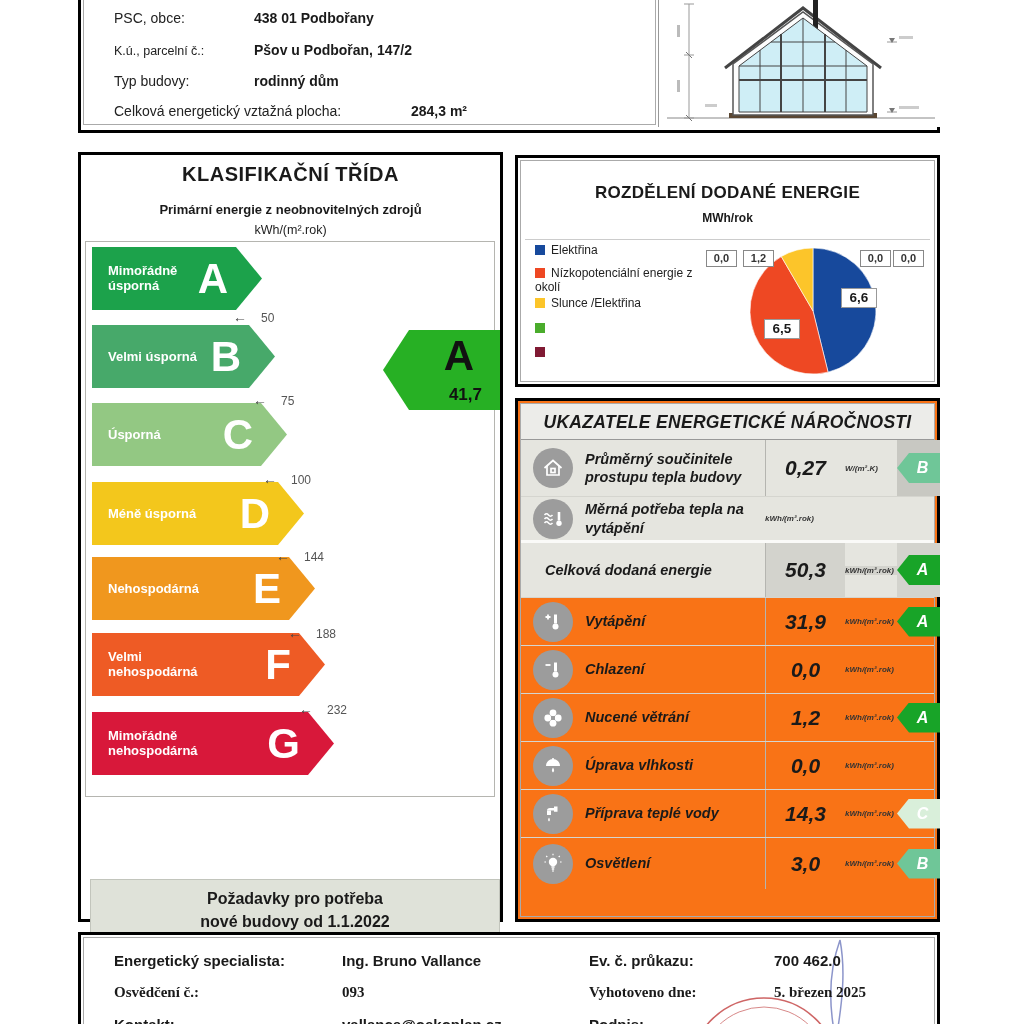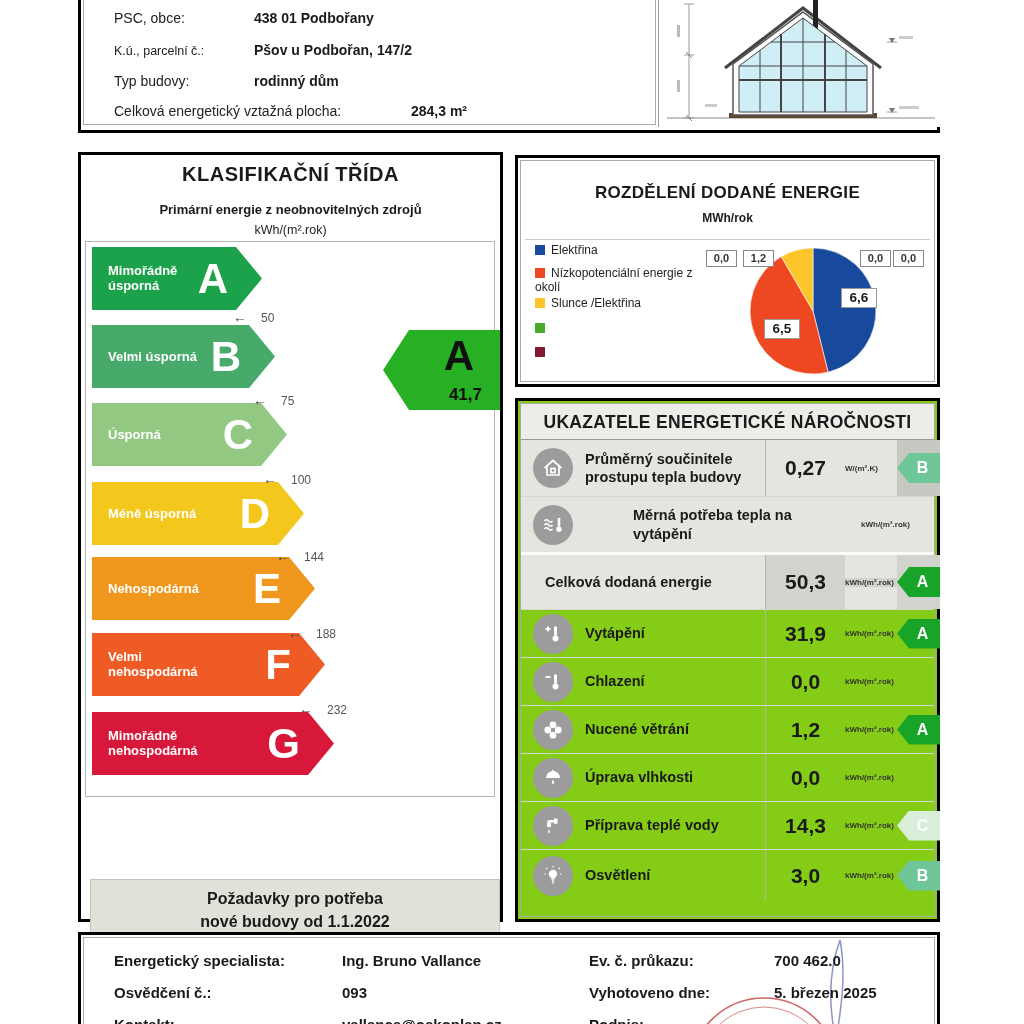--- a/index.html
+++ b/index.html
@@ -65,55 +65,55 @@
   #pie-svg { position:absolute; left:226px; top:84px; }
   .val-box { position:absolute; top:89px; width:31px; height:17px; border:1px solid #888; background:#fff;
     font-size:11px; font-weight:600; text-align:center; line-height:15px; color:#333; }
   .vb1 { left:185px; } .vb2 { left:222px; } .vb3 { left:339px; } .vb4 { left:372px; }
   .slice-label { position:absolute; width:36px; height:20px; border:1px solid #999; background:#fff;
     font-size:13.5px; font-weight:600; text-align:center; line-height:18px; }
   .sl-blue { left:320px; top:127px; } .sl-orange { left:243px; top:158px; }
 
   
   #table-panel { position:absolute; left:515px; top:398px; width:425px; height:524px;
-    border:3px solid #000; background:#84cc16; }
+    border:3px solid #000; background:#f97316;font-style:italic; }
   #table-inner { position:absolute; inset:2px; border:1px solid #aaa; }
   #table-header { height:36px; background:#ecece9; border-bottom:1px solid #999;
     text-align:center; font-size:17.5px; font-weight:bold; line-height:36px; letter-spacing:0.3px; }
   .t-row { display:flex; align-items:center; border-top:1px solid #d5d5cf; }
   .t-row.first { border-top:none; }
   .t-row.gray { background:#e5e5df; }
   .t-row .icon-cell { width:64px; flex:none; display:flex; justify-content:center; }
   .icon-circle { width:40px; height:40px; border-radius:50%; background:#9c9c9c;
     display:flex; align-items:center; justify-content:center; }
   .t-row .label-cell { width:180px; flex:none; font-size:14.5px; font-weight:bold; line-height:1.25; padding-right:4px; }
   .t-row .label-pad { padding-left:24px; width:244px; }
   .t-row .value-cell { width:80px; flex:none; text-align:center; font-size:21px; font-weight:bold;
     border-left:1px solid #b5b5b0; align-self:stretch; display:flex; align-items:center; justify-content:center; }
   .t-row .unit-cell { width:52px; flex:none; font-size:8px; font-weight:bold; color:#333; }
   .t-row .badge-cell { width:43px; flex:none; align-self:stretch; display:flex; align-items:center; }
   .badge { width:43px; height:30px; color:#fff; font-size:16px; font-weight:bold;
     clip-path:polygon(12px 0,100% 0,100% 100%,12px 100%,0 50%);
     text-align:center; line-height:30px; padding-left:8px; }
-  .r1 { height:56px; } .r2 { height:56px;gap:48px; } .r3 { height:57px; }
+  .r1 { height:56px; } .r2 { height:44px; } .r3 { height:57px; }
   .r4,.r5,.r6,.r7,.r8 { height:48px; } .r9 { height:52px; }
   .r1 .badge-cell { background:#c8c8c2; }
   .r3 .value-cell, .r3 .unit-cell, .r3 .badge-cell { background:#d3d3cd; }
   .r3 { border-top:3px solid #fafaf8; }
 
   
   #footer { position:absolute; left:78px; top:932px; width:862px; height:110px;
     border:3px solid #000; background:#fff; }
   #footer-inner { position:absolute; inset:2px; border:1px solid #aaa; }
   .f-row { position:absolute; font-size:15px; font-weight:bold; white-space:nowrap; }
   .f-label { display:inline-block; }
   .f-value { position:absolute; white-space:nowrap; }
   .fl { left:30px; } .fl .f-value { left:228px; }
   .fr { left:505px; } .fr .f-value { left:185px; }
-  .fy1 { top:14px; } .fy2 { top:46px; } .fy3 { top:78px; }
+  .fy1 { top:14px; } .fy2 { top:46px;font-family:Liberation Serif, serif; } .fy3 { top:78px; }
   #stamp-svg { position:absolute; left:592px; top:46px; }
   #signature-svg { position:absolute; left:730px; top:0; }
 
   svg { display:block; }
 </style>
 </head>
 <body>
 
 <div id="page">
 

